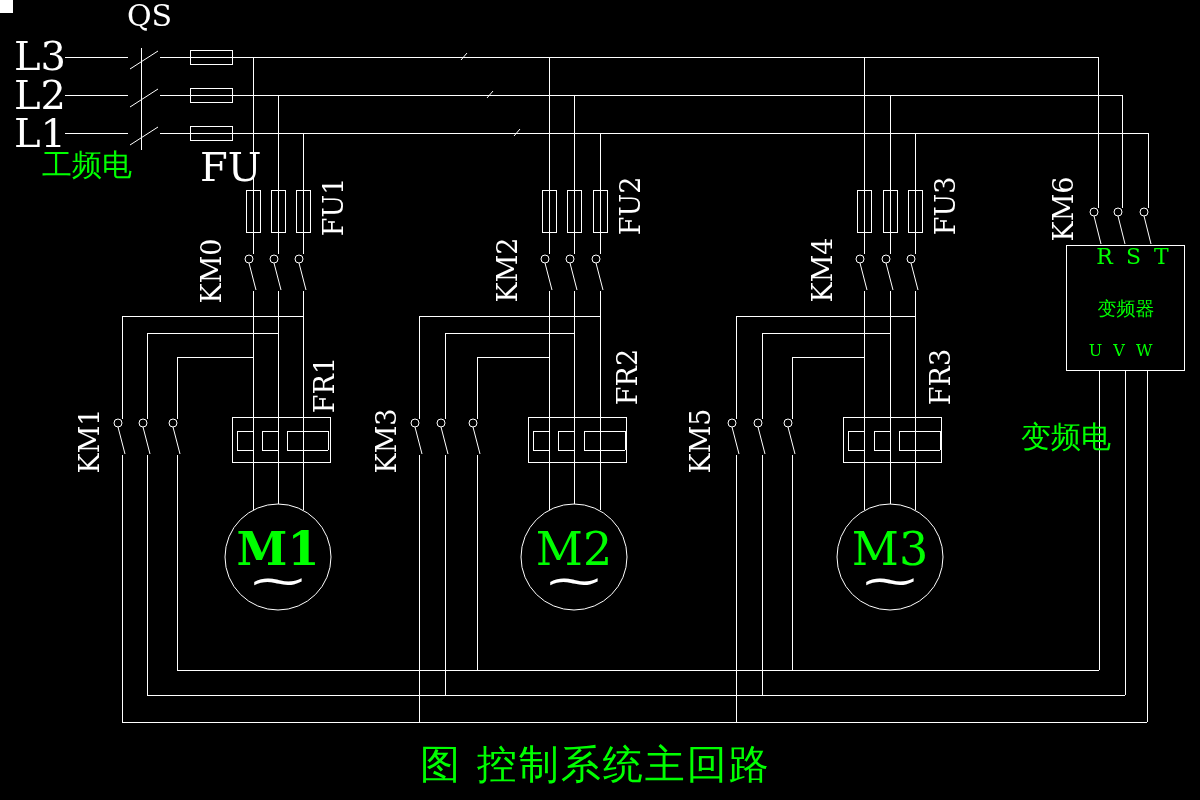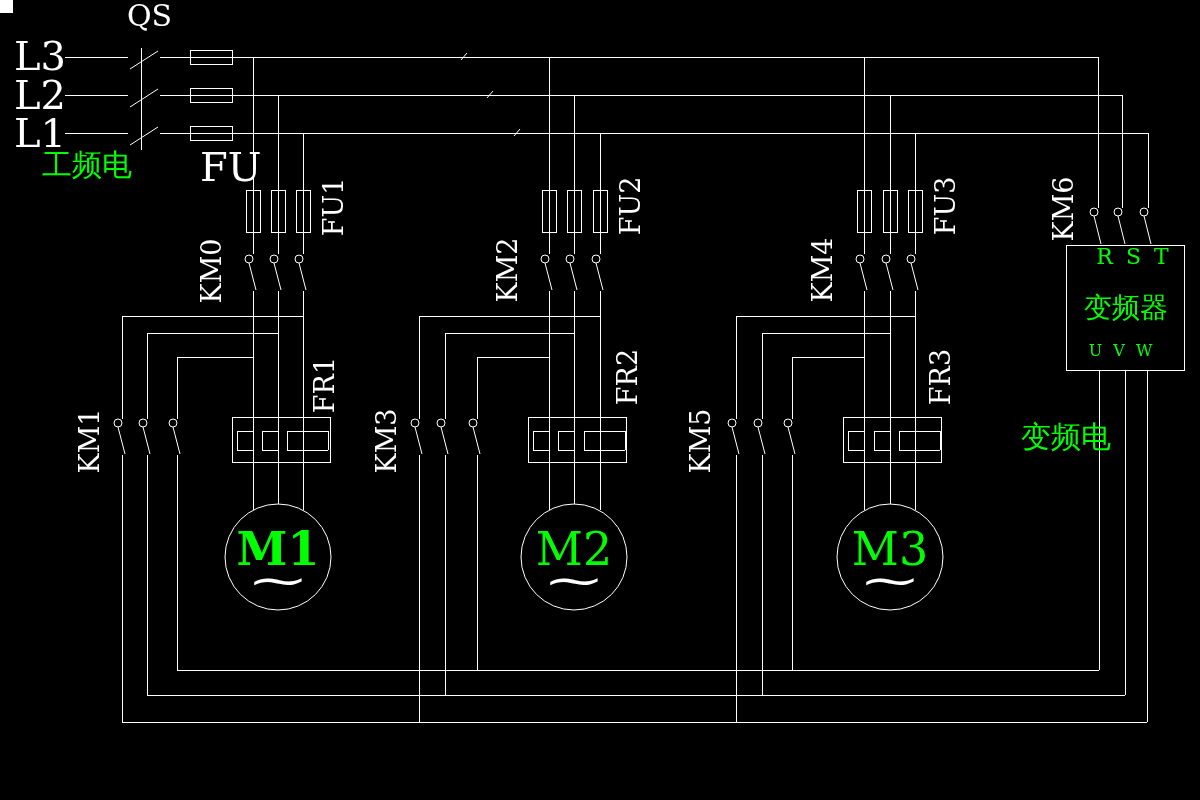--- a/index.html
+++ b/index.html
@@ -111,18 +111,19 @@
 
   <span class="lab rot" style="left:945px;top:206px;font-size:27px;">FU3</span>
   <span class="lab rot" style="left:822px;top:270px;font-size:27px;">KM4</span>
   <span class="lab rot" style="left:700px;top:441px;font-size:27px;">KM5</span>
   <span class="lab rot" style="left:940px;top:377px;font-size:27px;">FR3</span>
   <span class="lab grn ctr" style="left:890px;top:549px;font-size:46px;">M3</span>
   <span class="lab wave" style="left:890px;top:581px;font-size:42px;">~</span>
 
   <span class="lab rot" style="left:1063px;top:209px;font-size:27px;">KM6</span>
   <span class="lab grn ctr" style="left:1122px;top:257px;font-size:22px;letter-spacing:3px;margin-left:12px;">R S T</span>
-  <span class="lab grn cjk ctr" style="left:1126px;top:308px;font-size:28px;">变频器</span>
+  <span class="lab grn cjk ctr" style="left:1126px;top:308px;font-size:19px;">变频器</span>
   <span class="lab grn ctr" style="left:1122px;top:351px;font-size:16px;letter-spacing:3px;">U V W</span>
   <span class="lab grn cjk" style="left:1021px;top:422px;font-size:30px;">变频电</span>
 
+  <span class="lab grn cjk" style="left:420px;top:744px;font-size:40px;letter-spacing:2px;">图 控制系统主回路</span>
 
 </div>
 
 </body></html>

